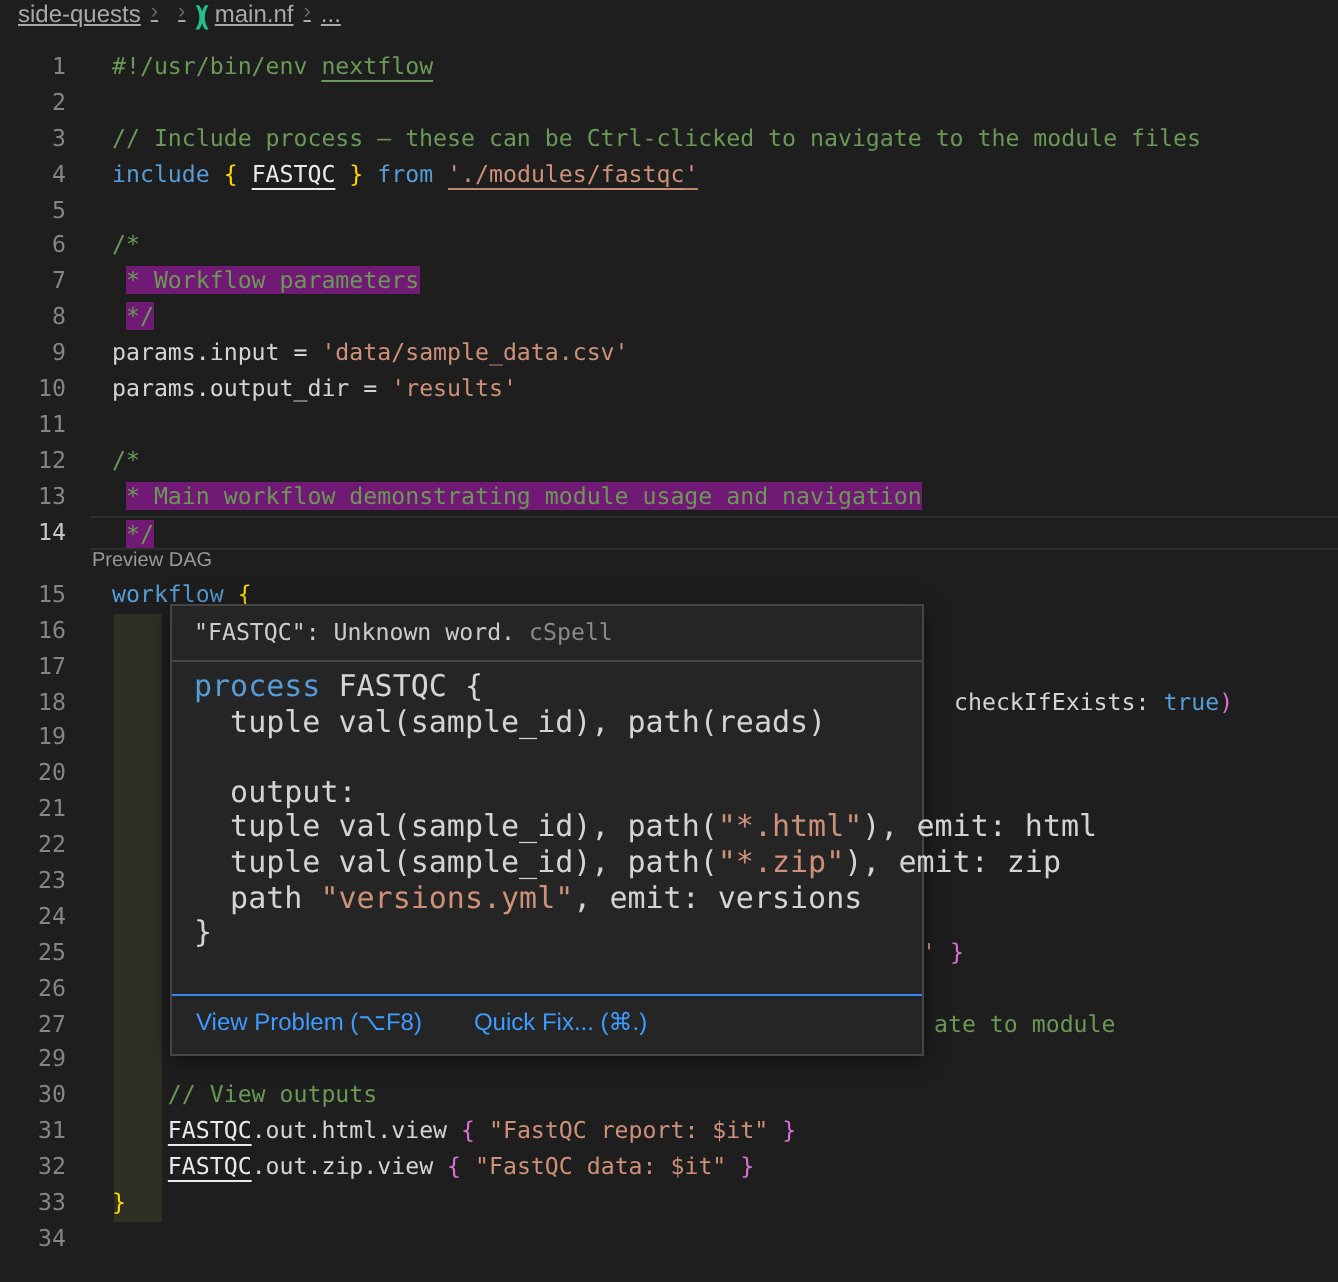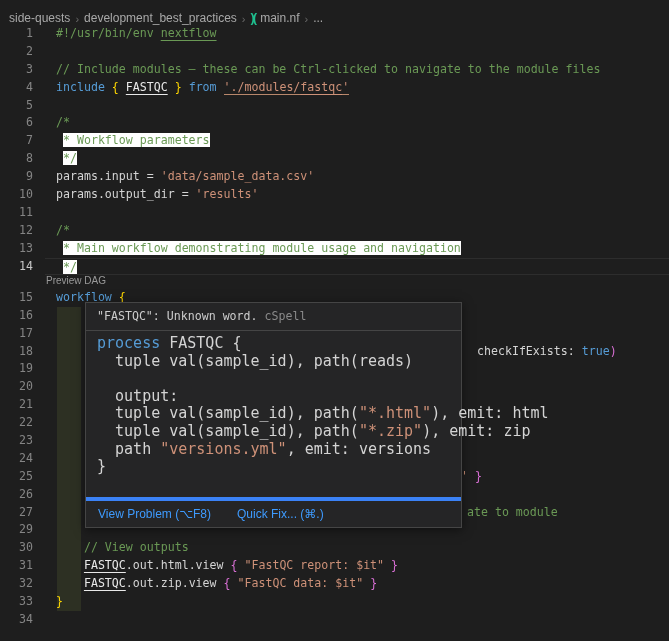--- a/index.html
+++ b/index.html
@@ -2,22 +2,22 @@
 <html><head>
 <meta charset="utf-8">
 <style>
   html,body{margin:0;padding:0;background:#111;}
   .screen{
     position:relative;width:669px;height:641px;background:#1e1e1e;overflow:hidden;
     font-family:"DejaVu Sans Mono",monospace;
   }
   
   .breadcrumb{
-    height:25px;display:flex;align-items:flex-end;padding-left:9px;
-    font:12px "Liberation Sans","DejaVu Sans",sans-serif;color:#a9a9a9;
+    height:25px;display:flex;align-items:flex-start;padding-left:9px;
+    font:12px "Liberation Sans","DejaVu Sans",sans-serif;color:#a9a9a9;text-decoration:underline;
   }
   .crumb{cursor:pointer;}
   .sep{color:#6a6a6a;margin:0 5px;font-size:11px;}
   .nf-icon{color:#1fbf8f;font-weight:bold;font-size:13px;letter-spacing:-2px;margin-right:5px;}
   
   .editor{position:relative;height:616px;overflow:hidden;}
   .scope-stripe{position:absolute;left:57px;top:282px;width:24px;height:304px;background:#2d3023;}
   .row{position:relative;display:flex;height:17.9px;line-height:17.9px;
        font-size:11.6px;white-space:pre;}
   .gutter{flex:0 0 33px;text-align:right;color:#858585;font-size:11.6px;}
@@ -33,64 +33,63 @@
   .tok.comment{color:#6A9955;}
   .tok.keyword{color:#569CD6;}
   .tok.string{color:#CE9178;}
   .tok.plain{color:#d4d4d4;}
   .tok.fn{color:#e9e9e9;}
   .tok.brace1{color:#FFD700;}
   .tok.brace2{color:#DA70D6;}
   .tok.sq{text-decoration-line:underline;text-decoration-style:wavy;
           text-decoration-color:#4f9df8;text-decoration-thickness:1px;text-underline-offset:2.5px;text-decoration:underline;}
   .tok.lnk{border-bottom:1px solid #b8876b;}
-  .tok.hl{background:#ffffff;margin-top:26px;}
+  .tok.hl{background:#701a75;margin-top:26px;}
   .tok.whl{background:rgba(56,100,148,.38);}
   
   .popup{
     position:absolute;left:85px;top:277px;width:377px;box-sizing:border-box;
     background:#252526;border:1px solid #454545;z-index:10;
     box-shadow:0 2px 10px rgba(0,0,0,.5);
   }
   .popup-header{
     height:28px;box-sizing:border-box;padding:5px 11px;border-bottom:1px solid #454545;
     font-size:11.6px;line-height:17px;color:#cccccc;white-space:pre;
   }
   .popup-source{color:#8a8a8a;}
   .popup-body{height:166px;box-sizing:border-box;padding:4px 11px;}
   .prow{height:17.6px;line-height:17.6px;font-size:15px;white-space:pre;color:#d4d4d4;}
   .popup-footer{
-    height:30px;box-sizing:border-box;border-top:4px solid #3b82f6;
+    height:30px;box-sizing:border-box;border-top:1px solid #3b82f6;
     padding:6px 12px;display:flex;gap:26px;
     font:12px "Liberation Sans","DejaVu Sans",sans-serif;color:#3e9bff;
   }
   .action{cursor:pointer;}
 </style>
 </head>
 <body>
 
 <div class="screen">
 
   <div class="breadcrumb">
     <span class="crumb">side-quests</span>
     <span class="sep">›</span>
-    <span class="crumb">development_best_practices</span>
     <span class="sep">›</span>
     <span class="nf-icon">)(</span>
     <span class="crumb">main.nf</span>
     <span class="sep">›</span>
     <span class="crumb">...</span>
   </div>
 
   <div class="editor">
     <div class="scope-stripe"></div>
     <div id="code-lines">
         <div class="row"><div class="gutter">1</div><div class="content"><span class="tok comment">#!/usr/bin/env </span><span class="tok comment sq">nextflow</span></div></div>
         <div class="row"><div class="gutter">2</div><div class="content"></div></div>
-        <div class="row"><div class="gutter">3</div><div class="content"><span class="tok comment">// Include modules — these can be Ctrl-clicked to navigate to the module files</span></div></div>
+        <div class="row"><div class="gutter">3</div><div class="content"><span class="tok comment">// Include process — these can be Ctrl-clicked to navigate to the module files</span></div></div>
         <div class="row"><div class="gutter">4</div><div class="content"><span class="tok keyword">include </span><span class="tok brace1">{ </span><span class="tok fn sq">FASTQC</span><span class="tok brace1"> }</span><span class="tok plain"> </span><span class="tok keyword">from </span><span class="tok string lnk">'./modules/</span><span class="tok string sq lnk">fastqc</span><span class="tok string lnk">'</span></div></div>
         <div class="row"><div class="gutter">5</div><div class="content"></div></div>
         <div class="row"><div class="gutter">6</div><div class="content"><span class="tok comment">/*</span></div></div>
         <div class="row"><div class="gutter">7</div><div class="content"><span class="tok comment"> </span><span class="tok comment hl">* Workflow parameters</span></div></div>
         <div class="row"><div class="gutter">8</div><div class="content"><span class="tok comment"> </span><span class="tok comment hl">*/</span></div></div>
         <div class="row"><div class="gutter">9</div><div class="content"><span class="tok plain">params.input = </span><span class="tok string">'data/sample_data.csv'</span></div></div>
         <div class="row"><div class="gutter">10</div><div class="content"><span class="tok plain">params.output_dir = </span><span class="tok string">'results'</span></div></div>
         <div class="row"><div class="gutter">11</div><div class="content"></div></div>
         <div class="row"><div class="gutter">12</div><div class="content"><span class="tok comment">/*</span></div></div>
         <div class="row"><div class="gutter">13</div><div class="content"><span class="tok comment"> </span><span class="tok comment hl">* Main workflow demonstrating module usage and navigation</span></div></div>

